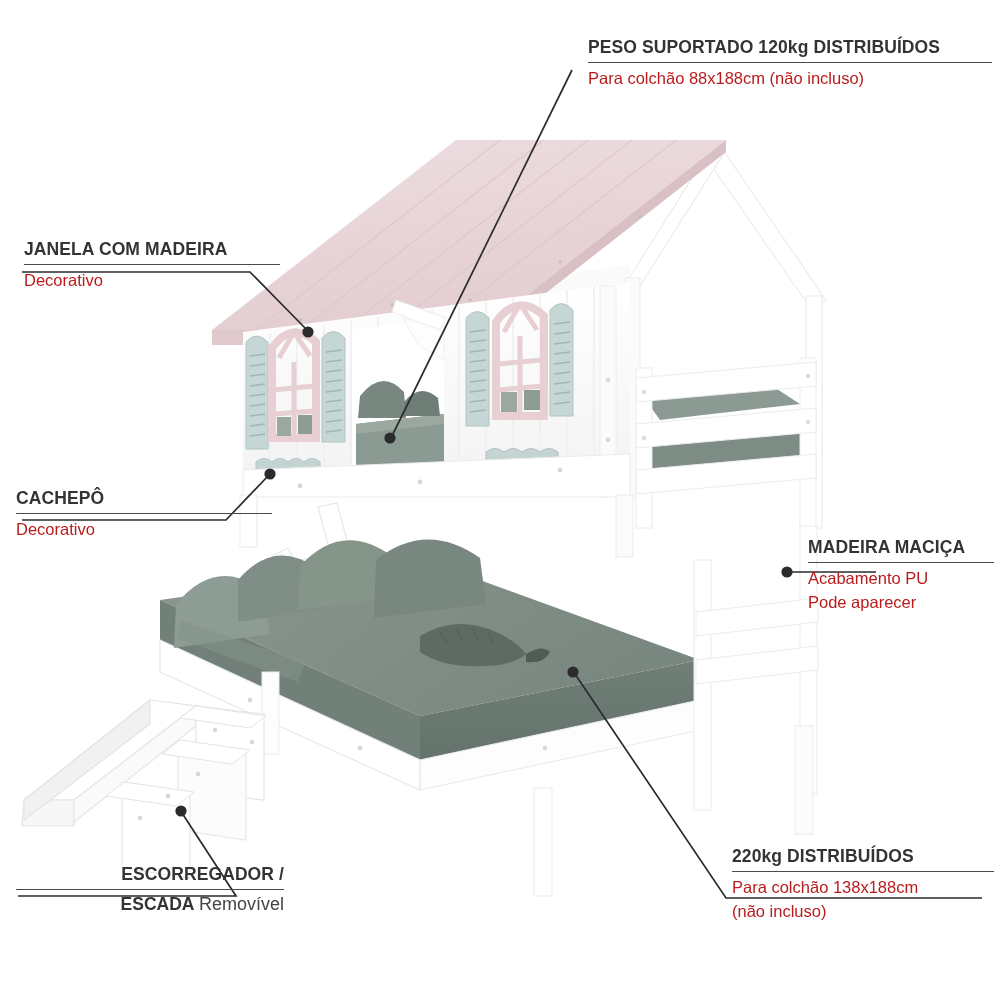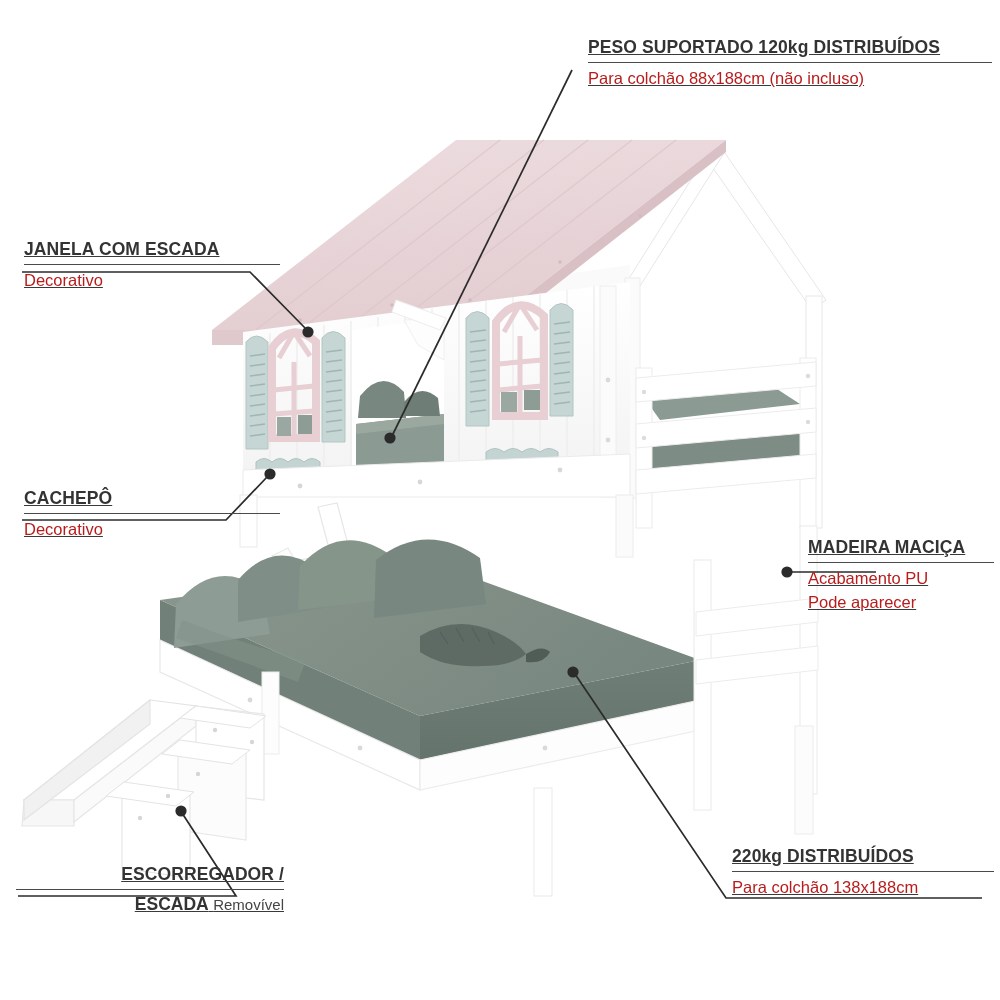--- a/index.html
+++ b/index.html
@@ -26,21 +26,20 @@
     position: absolute;
     left: 0;
     top: 0;
     width: 1000px;
     height: 1000px;
   }
   
   .callout {
     position: absolute;
     box-sizing: border-box;
-    text-decoration: underline;
   }
   .callout .title {
     font-weight: bold;
     font-size: 17.5px;
     letter-spacing: 0.1px;
     line-height: 1.28;
     color: #333333;
     white-space: nowrap;
   }
   .callout .rule {
@@ -54,28 +53,28 @@
     color: #b91c1c;
     white-space: nowrap;
   }
   .inline-bold {
     font-weight: bold;
     font-size: 17.5px;
     color: #333333;
   }
   .inline-reg {
     font-weight: normal;
-    font-size: 15px;
+    font-size: 18px;
     color: #444444;
   }
 
   
   #c-peso120 { left: 588px; top: 36px; width: 404px; }
   #c-janela  { left: 24px;  top: 238px; width: 256px; }
-  #c-cachepo { left: 24px;  top: 487px; width: 256px; }
+  #c-cachepo { left: 16px;  top: 487px; width: 256px; }
   #c-madeira { left: 808px; top: 536px; width: 186px; }
   #c-escada  { left: 16px;  top: 863px; width: 268px; text-align: right; }
   #c-peso220 { left: 732px; top: 845px; width: 262px; }
 </style>
 </head>
 <body>
 
 <div id="stage">
 
   <svg id="artwork" viewBox="0 0 1000 1000">
@@ -411,21 +410,21 @@
     </g>
   </svg>
 
   <div class="callout" id="c-peso120">
     <div class="title">PESO SUPORTADO 120kg DISTRIBUÍDOS</div>
     <div class="rule"></div>
     <div class="sub">Para colchão 88x188cm (não incluso)</div>
   </div>
 
   <div class="callout" id="c-janela">
-    <div class="title">JANELA COM ESCADA</div>
+    <div class="title">JANELA COM MADEIRA</div>
     <div class="rule"></div>
     <div class="sub">Decorativo</div>
   </div>
 
   <div class="callout" id="c-cachepo">
     <div class="title">CACHEPÔ</div>
     <div class="rule"></div>
     <div class="sub">Decorativo</div>
   </div>
 
@@ -442,15 +441,16 @@
     <div>
       <span class="inline-bold">ESCADA</span>
       <span class="inline-reg">Removível</span>
     </div>
   </div>
 
   <div class="callout" id="c-peso220">
     <div class="title">220kg DISTRIBUÍDOS</div>
     <div class="rule"></div>
     <div class="sub">Para colchão 138x188cm</div>
+    <div class="sub">(não incluso)</div>
   </div>
 
 </div>
 
 </body></html>

